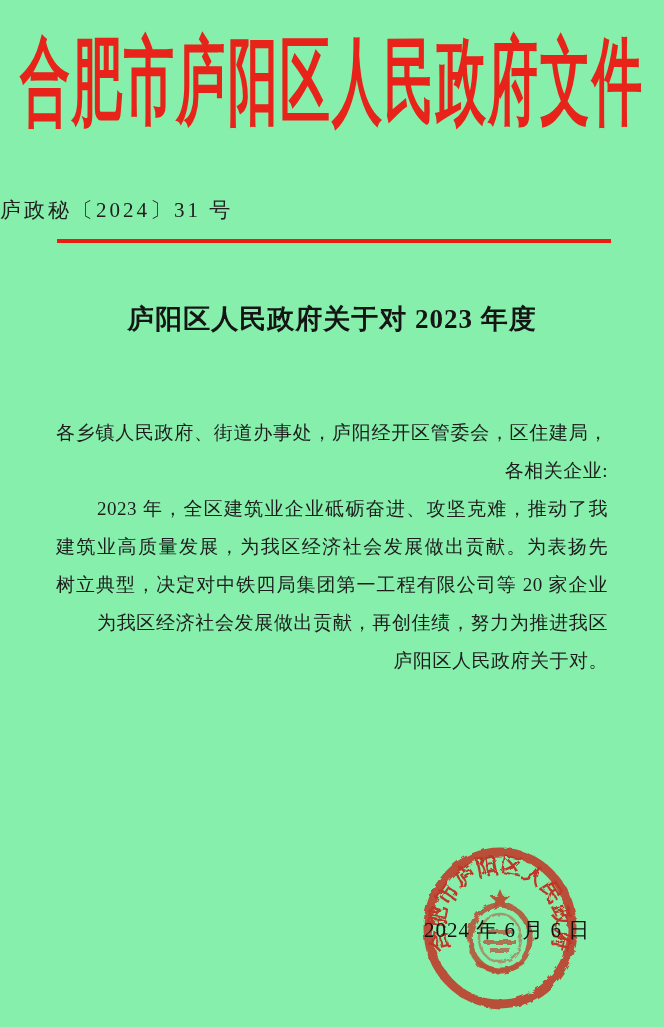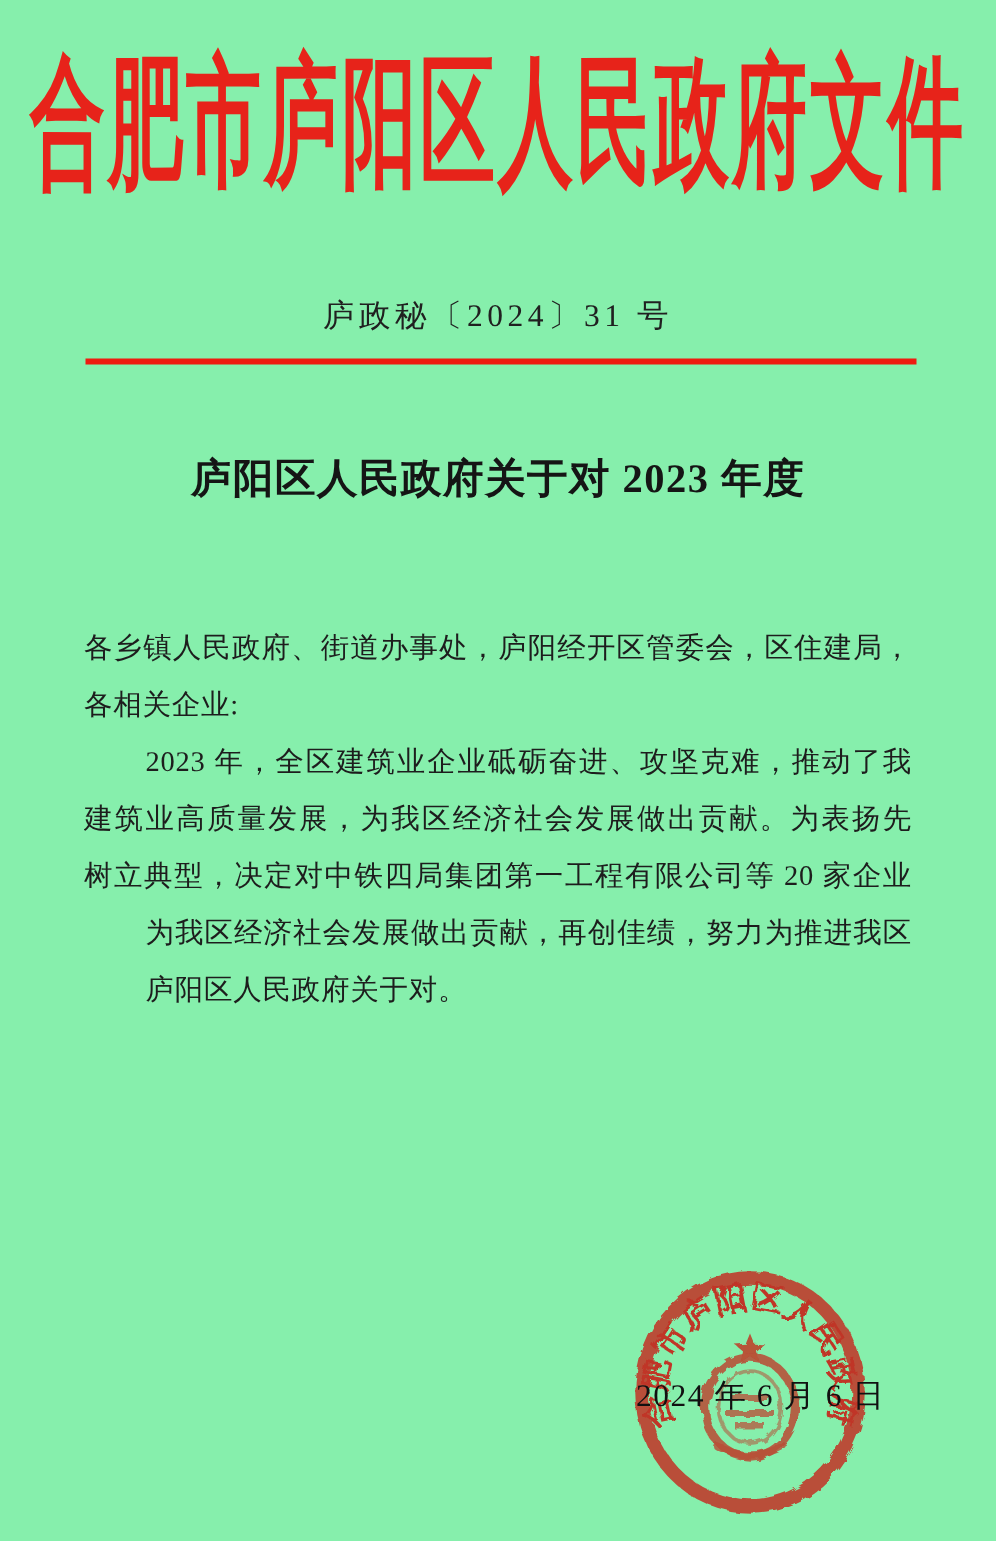--- a/index.html
+++ b/index.html
@@ -19,21 +19,20 @@
     font-size:50px;line-height:50px;
     font-weight:900;
     letter-spacing:2px;
     color:#e7231a;
     transform:scaleY(1.9);
     transform-origin:top center;
     white-space:nowrap;
   }
   .doc-number{
     position:absolute;top:196px;left:0;width:664px;
-    text-align:center;
     font-size:21px;line-height:28px;
     letter-spacing:3px;
     color:#202020;
   }
   .red-divider{
     position:absolute;top:239px;left:57px;
     width:554px;height:4px;
     background:#ee1b10;
   }
   
@@ -45,21 +44,21 @@
     letter-spacing:1px;
     color:#151515;
   }
   
   .body-block{
     position:absolute;top:414px;left:56px;width:552px;
     font-size:19px;line-height:38px;
     letter-spacing:.5px;
     color:#1d1d1d;
   }
-  .bline{height:38px;white-space:nowrap;}
+  .bline{height:38px;white-space:nowrap;text-align:right;}
   .bline.just{text-align:justify;text-align-last:justify;white-space:normal;overflow:hidden;}
   .bline.ind{padding-left:41px;}
   .attachment{
     position:absolute;top:768px;left:133px;
     font-size:20px;line-height:30px;
     letter-spacing:2px;
     color:#1d1d1d;
   }
   
   .seal{position:absolute;left:416px;top:842px;width:168px;height:172px;opacity:.92;}

